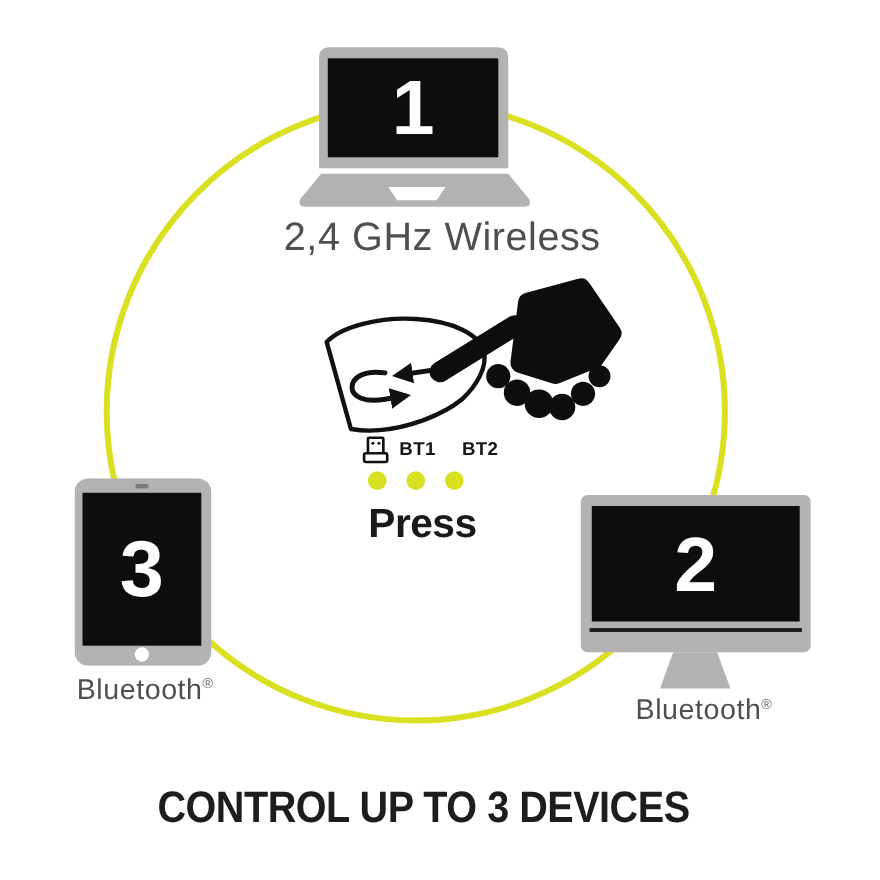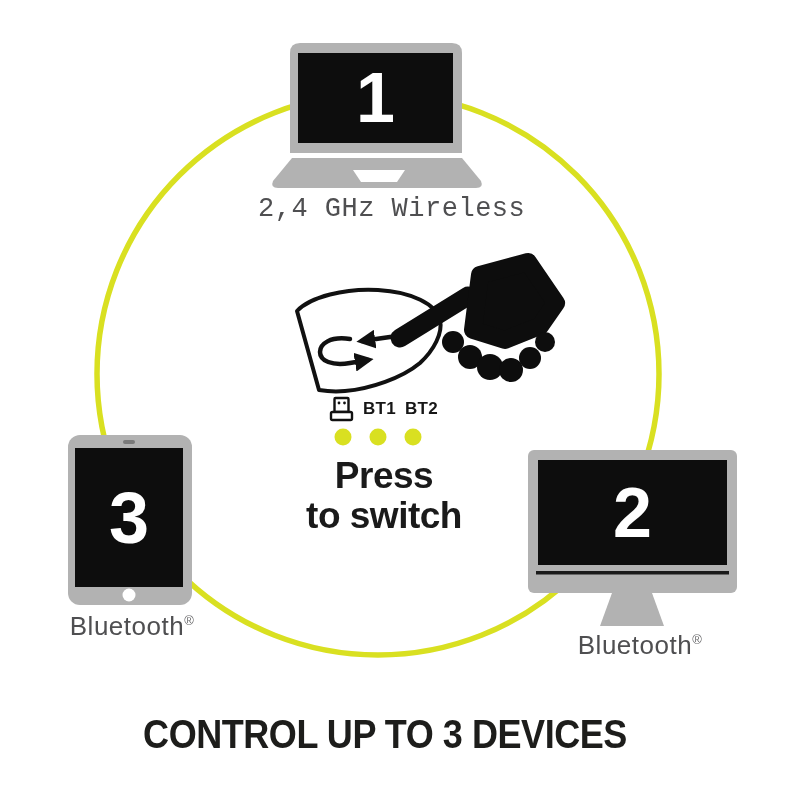--- a/index.html
+++ b/index.html
@@ -12,24 +12,24 @@
   .device-num{
     display:flex;align-items:center;justify-content:center;
     color:#ffffff;font-weight:700;font-size:70px;line-height:1;
   }
   .num-3{font-size:72px;}
   .conn-label{
     color:#4f4f51;text-align:center;font-weight:400;letter-spacing:.5px;
     white-space:nowrap;
   }
   .conn-label sup{font-size:13px;color:#6a6a6c;}
-  .laptop-label{font-size:27px;font-family:Liberation Mono, monospace;}
+  .laptop-label{font-size:36px;}
   .bt-label{font-size:26px;}
   .bt-row{
-    display:flex;gap:9px;align-items:flex-start;
+    display:flex;gap:24px;align-items:flex-start;
     font-size:17px;font-weight:700;color:#161616;letter-spacing:.3px;
   }
   .press-block{
     width:200px;text-align:center;color:#1a1a1a;
     font-size:37px;font-weight:700;line-height:40px;letter-spacing:-.5px;
   }
   .main-title{
     left:0;top:712px;width:800px;text-align:center;
     color:#1d1d1b;font-size:40px;font-weight:700;letter-spacing:-.5px;
     transform:translateX(-15px) scaleX(0.9);
@@ -121,18 +121,17 @@
     <span>Bluetooth</span><sup>®</sup>
   </div>
 
   <div class="overlay bt-row" style="left:363px;top:399px;">
     <span>BT1</span>
     <span>BT2</span>
   </div>
 
   <div class="overlay press-block" style="left:284px;top:456px;">
     <div>Press</div>
-    <div>to switch</div>
   </div>
 
   <div class="overlay main-title">CONTROL UP TO 3 DEVICES</div>
 
 </div>
 
 </body></html>

